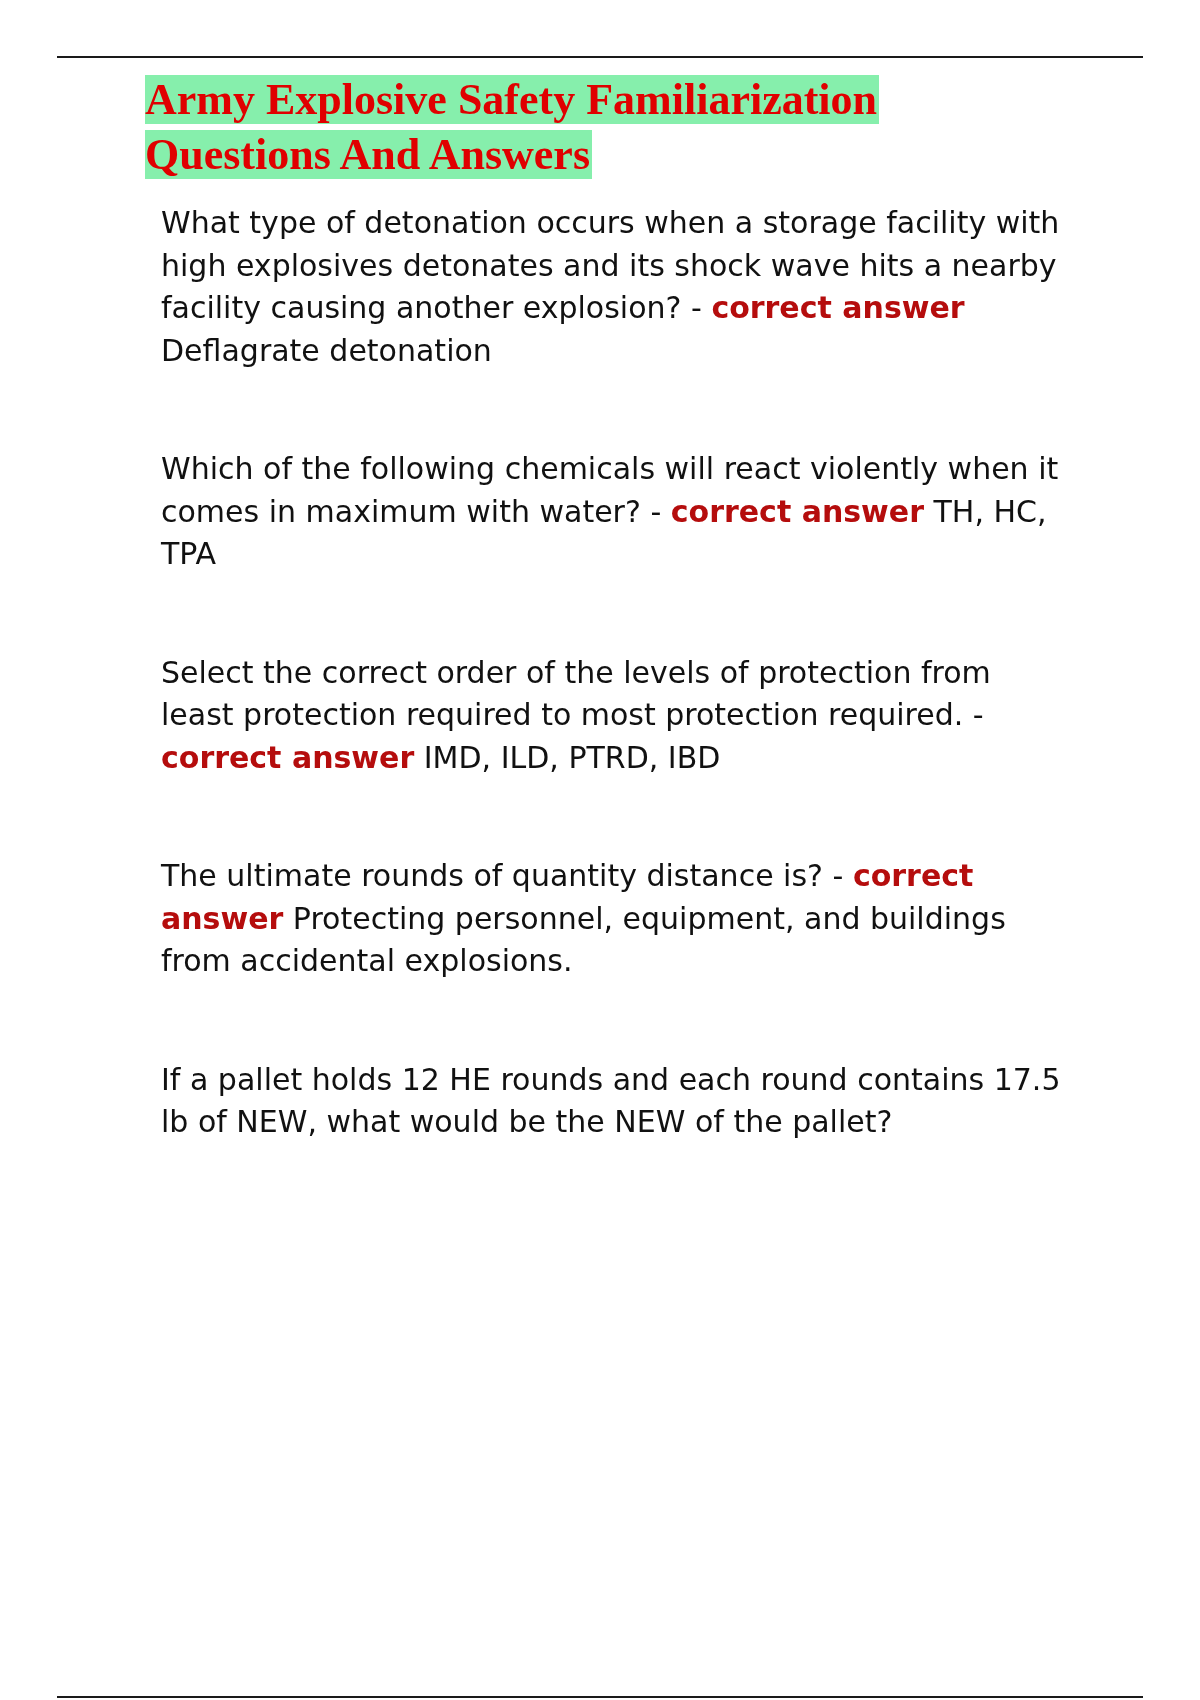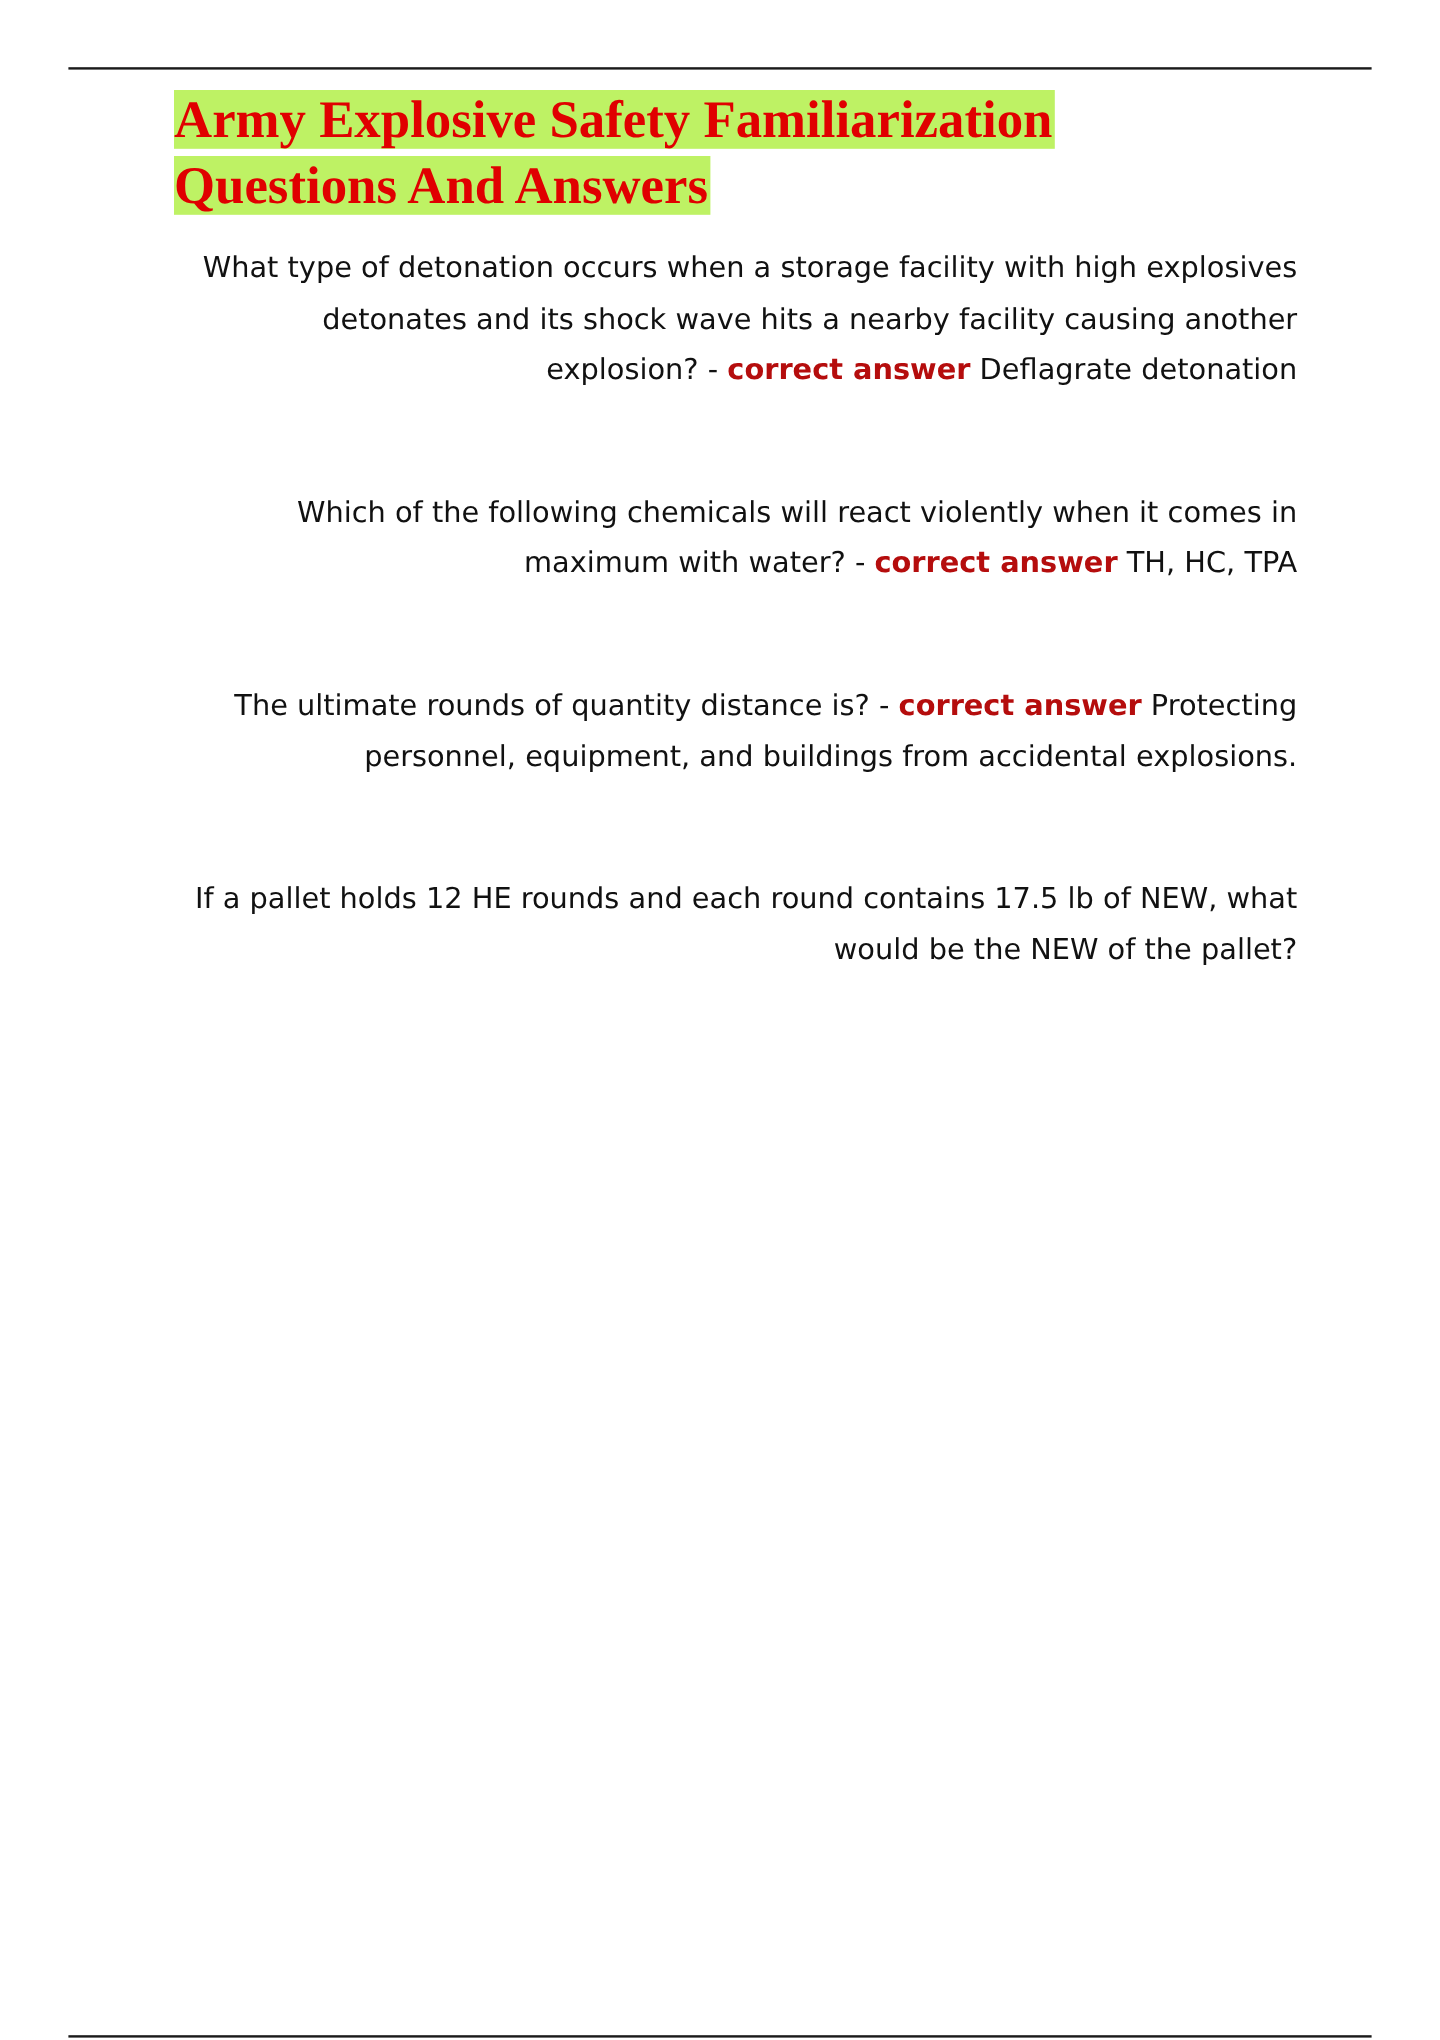--- a/index.html
+++ b/index.html
@@ -30,30 +30,29 @@
     }
     .title {
       margin: 0;
       font-family: "Liberation Serif", serif;
       font-weight: bold;
       font-size: 44px;
       line-height: 55px;
       color: #e00000;
     }
     .title .hl {
-      background: #bef264;
+      background: #86efac;
       padding: 0 2px 0 0;
     }
     .qa {
       font-family: "DejaVu Sans", sans-serif;
-      font-size: 24px;
+      font-size: 30px;
       line-height: 42.5px;
       color: #111111;
-      margin: 4px;
-      text-align: right;
+      margin: 16px;
     }
     .qa .label {
       color: #b50d0d;
       font-weight: bold;
     }
     .qa-1 { margin-top: 20px; }
     .qa-gap { margin-top: 76px; }
   </style>
 </head>
 <body>
@@ -67,20 +66,23 @@
   </h1>
 
   <p class="qa qa-1">
     <span>What type of detonation occurs when a storage facility with high explosives detonates and its shock wave hits a nearby facility causing another explosion? - </span><span class="label">correct answer</span><span> Deflagrate detonation</span>
   </p>
 
   <p class="qa qa-gap">
     <span>Which of the following chemicals will react violently when it comes in maximum with water? - </span><span class="label">correct answer</span><span> TH, HC, TPA</span>
   </p>
 
+  <p class="qa qa-gap">
+    <span>Select the correct order of the levels of protection from least protection required to most protection required. - </span><span class="label">correct answer</span><span> IMD, ILD, PTRD, IBD</span>
+  </p>
 
   <p class="qa qa-gap">
     <span>The ultimate rounds of quantity distance is? - </span><span class="label">correct answer</span><span> Protecting personnel, equipment, and buildings from accidental explosions.</span>
   </p>
 
 
   <p class="qa qa-gap">
     <span>If a pallet holds 12 HE rounds and each round contains 17.5 lb of NEW, what would be the NEW of the pallet?</span>
   </p>
 </div>

